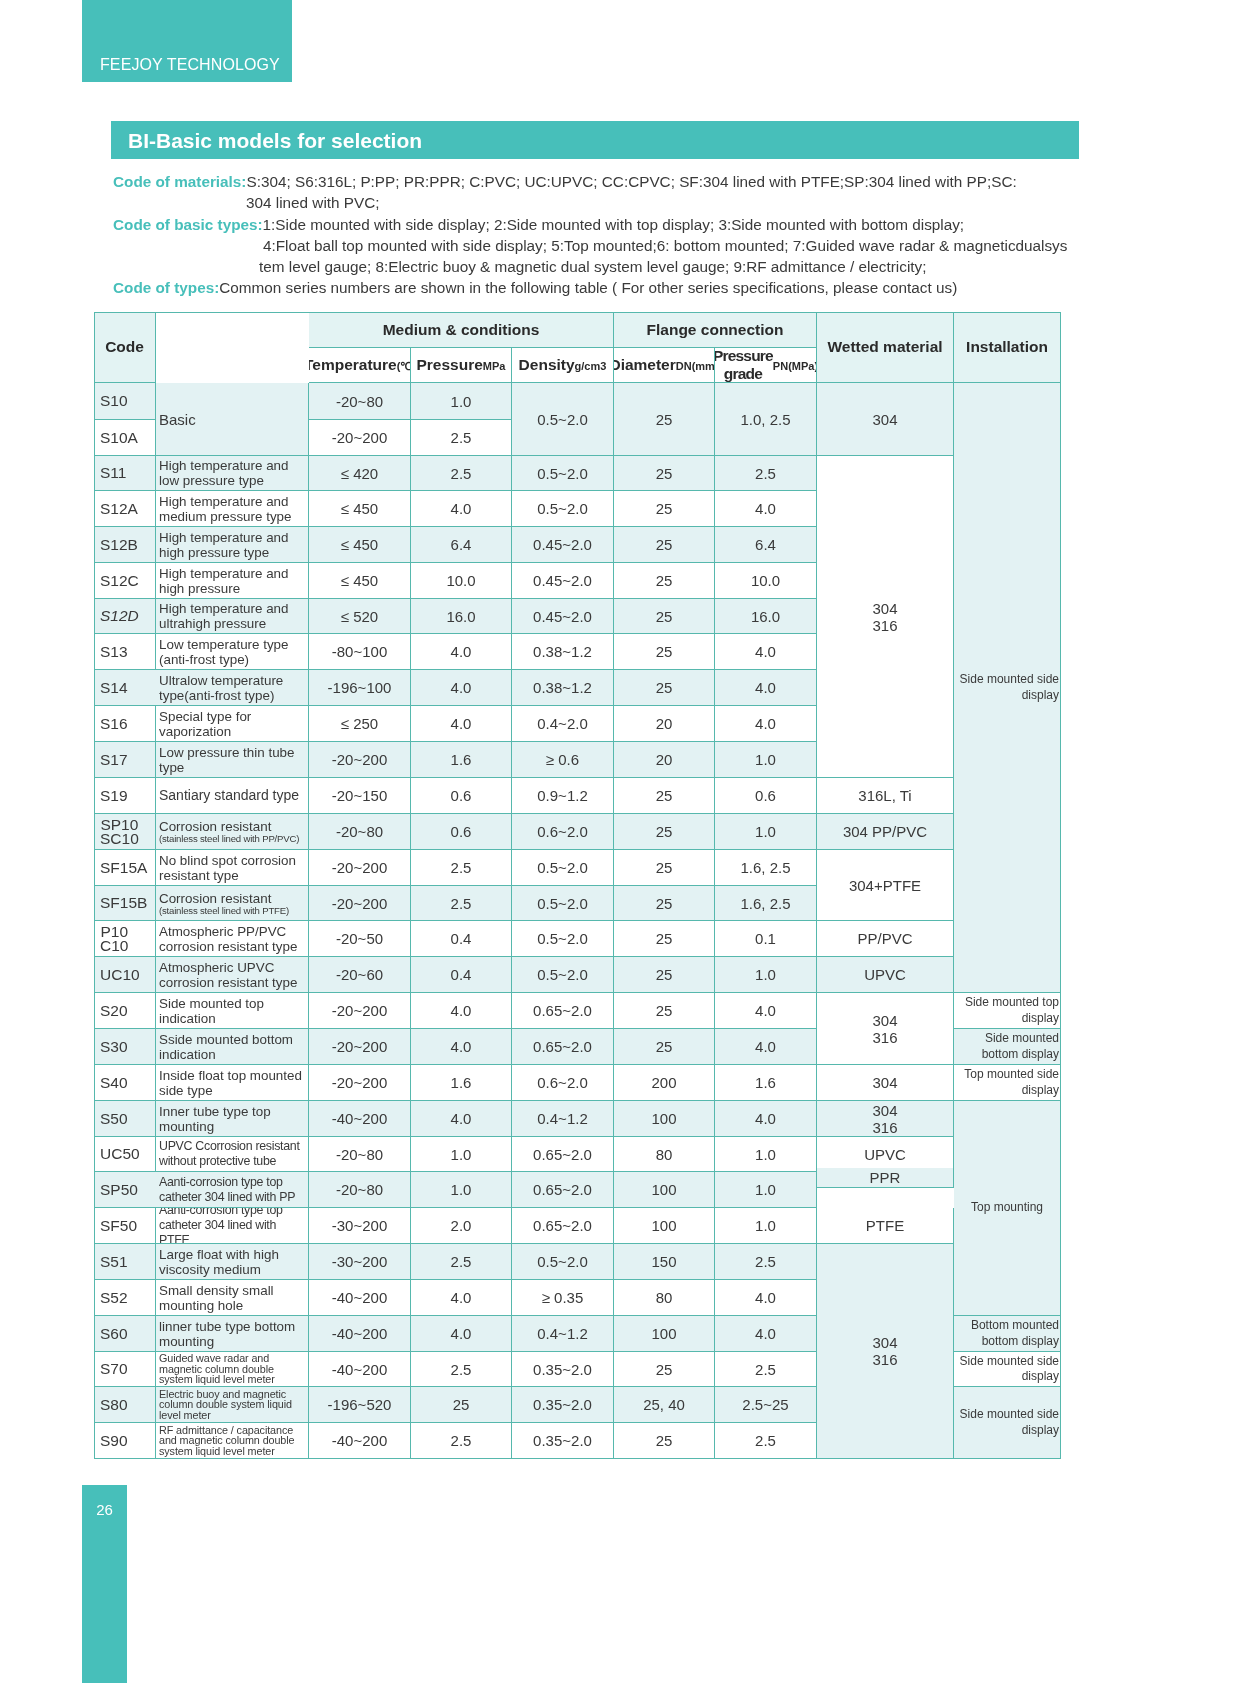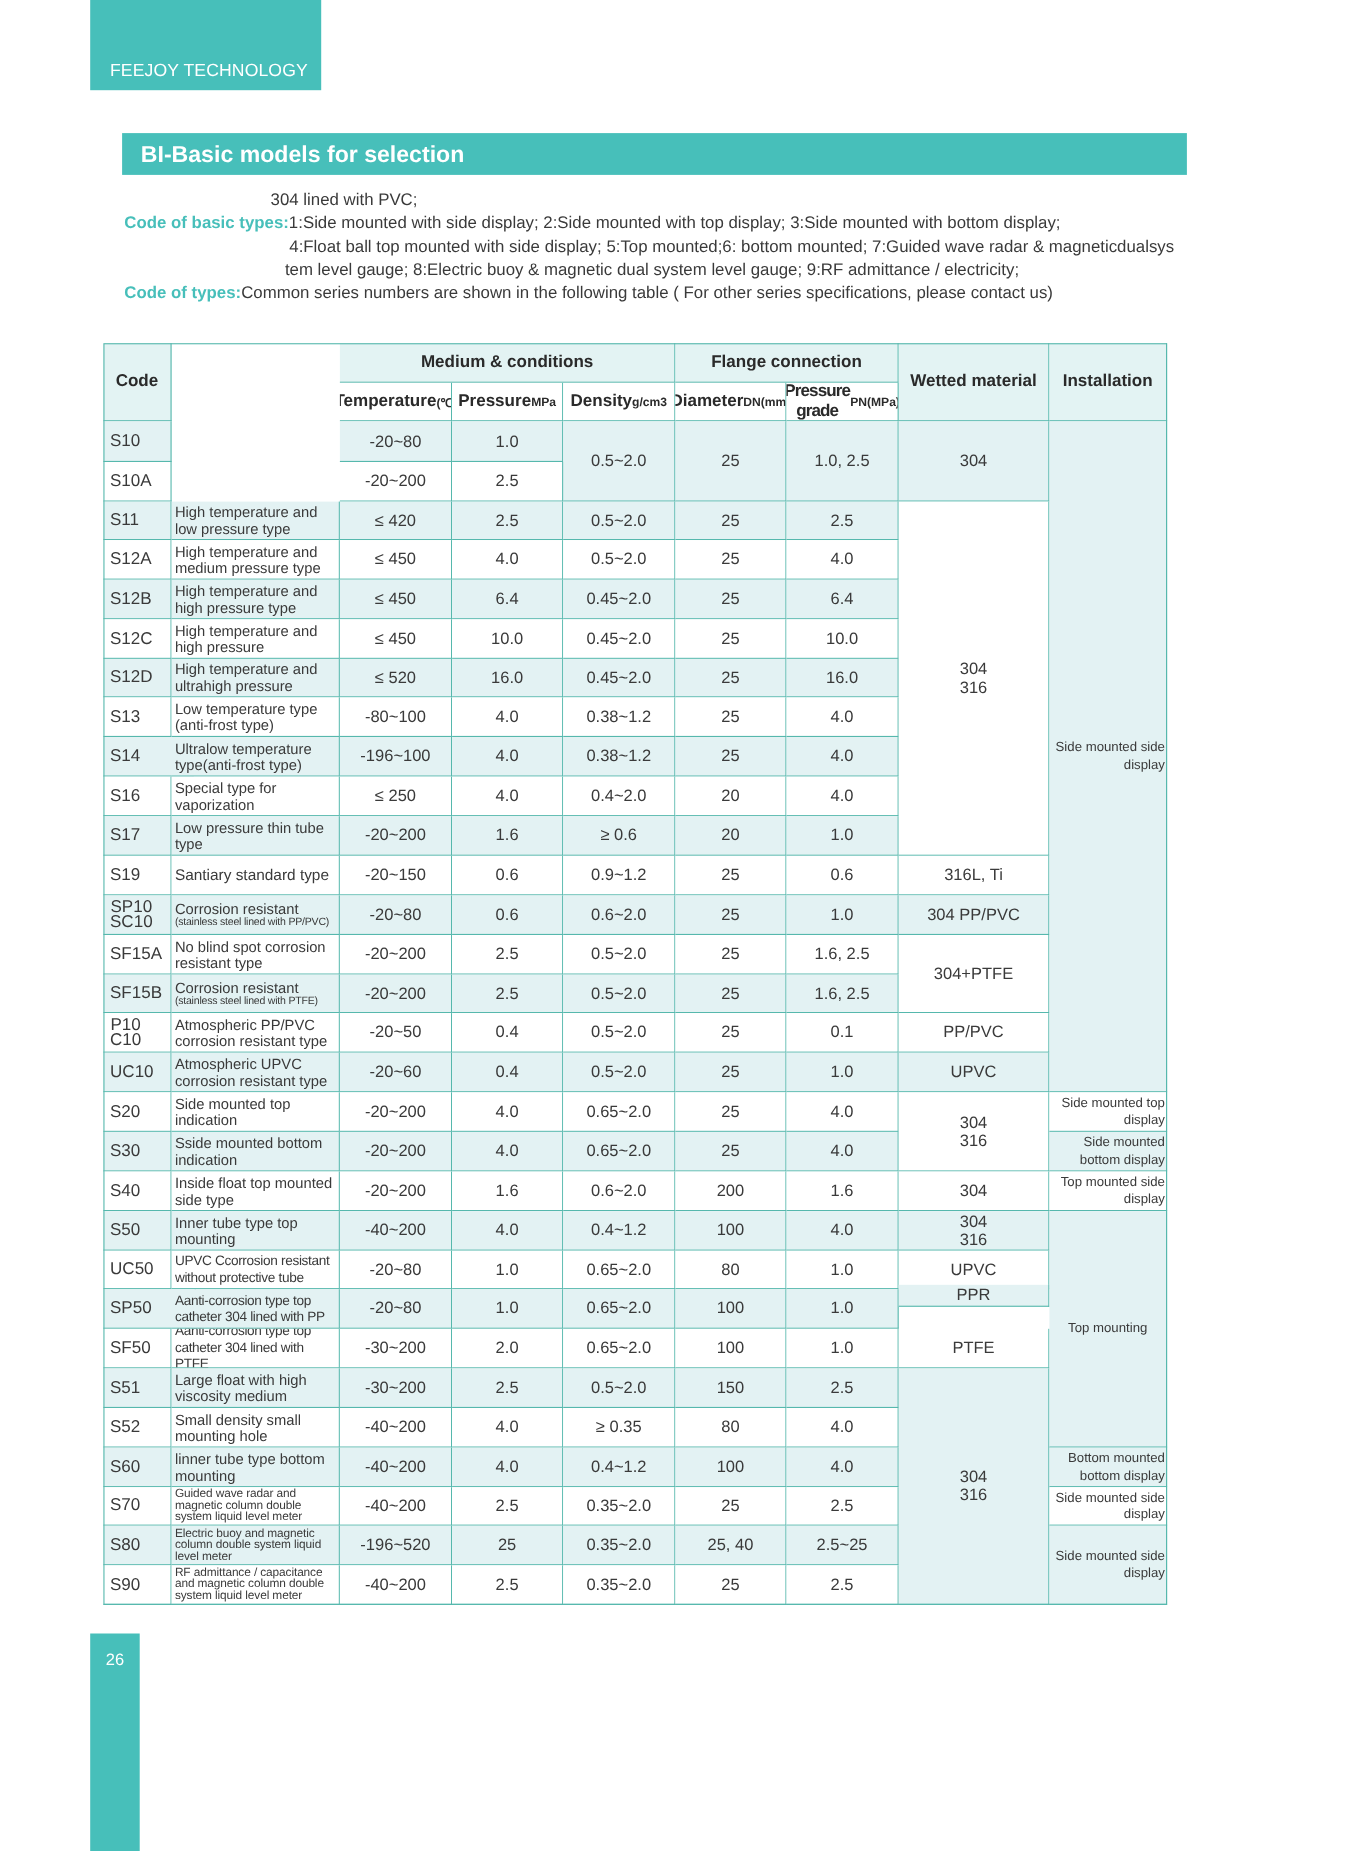--- a/index.html
+++ b/index.html
@@ -39,20 +39,23 @@
 
 <div class="brand-box">
   <div class="brand-text">FEEJOY TECHNOLOGY</div>
 </div>
 
 <div class="section-bar">
   <div class="section-title">BI-Basic models for selection</div>
 </div>
 
 <div class="codes">
+  <div class="line">
+    <span class="lbl">Code of materials:</span><span>S:304; S6:316L; P:PP; PR:PPR; C:PVC; UC:UPVC; CC:CPVC; SF:304 lined with PTFE;SP:304 lined with PP;SC:</span>
+  </div>
   <div class="line indent-m">304 lined with PVC;</div>
   <div class="line">
     <span class="lbl">Code of basic types:</span><span>1:Side mounted with side display; 2:Side mounted with top display; 3:Side mounted with bottom display;</span>
   </div>
   <div class="line indent-b1">4:Float ball  top  mounted with side display; 5:Top mounted;6: bottom mounted;  7:Guided wave radar &amp; magneticdualsys</div>
   <div class="line indent-b2">tem level gauge; 8:Electric buoy &amp; magnetic dual system level gauge; 9:RF admittance / electricity;</div>
   <div class="line">
     <span class="lbl">Code of types:</span><span>Common series numbers are shown in the following table ( For other series specifications, please contact us)</span>
   </div>
 </div>
@@ -92,20 +95,23 @@
       <span class="sub">DN(mm)</span>
     </div>
   <div class="cell hd hd2" style="left:621px;top:36px;width:102px;height:35px;letter-spacing:-0.8px;">
       <span>Pressure grade</span>
       <span class="sub" style="letter-spacing:0">PN(MPa)</span>
     </div>
 
   <div class="cell code bg-a" style="left: 0px; width: 62px; top: 71px; height: 37px;">
       <span>S10</span>
     </div>
+    <div class="cell feat bg-a" style="left: 62px; width: 153px; top: 71px; height: 73px; font-size: 15px;">
+      <span>Basic</span>
+    </div>
     <div class="cell  bg-a" style="left: 215px; width: 102px; top: 71px; height: 37px;">
       <span>-20~80</span>
     </div>
     <div class="cell  bg-a" style="left: 317px; width: 101px; top: 71px; height: 37px;">
       <span>1.0</span>
     </div>
     <div class="cell  bg-a" style="left: 418px; width: 102px; top: 71px; height: 73px;">
       <span>0.5~2.0</span>
     </div>
     <div class="cell  bg-a" style="left: 520px; width: 101px; top: 71px; height: 73px;">
@@ -200,21 +206,21 @@
     </div>
     <div class="cell  bg-b" style="left: 418px; width: 102px; top: 251px; height: 36px;">
       <span>0.45~2.0</span>
     </div>
     <div class="cell  bg-b" style="left: 520px; width: 101px; top: 251px; height: 36px;">
       <span>25</span>
     </div>
     <div class="cell  bg-b" style="left: 621px; width: 102px; top: 251px; height: 36px;">
       <span>10.0</span>
     </div>
-    <div class="cell code bg-a" style="left: 0px; width: 62px; top: 287px; height: 35px;">
+    <div class="cell code bg-a" style="left: 0px; width: 62px; top: 287px; height: 35px; font-style: italic;">
       <span>S12D</span>
     </div>
     <div class="cell feat bg-a" style="left: 62px; width: 153px; top: 287px; height: 35px;">
       <span><span>High temperature and ultrahigh pressure</span></span>
     </div>
     <div class="cell  bg-a" style="left: 215px; width: 102px; top: 287px; height: 35px;">
       <span>≤ 520</span>
     </div>
     <div class="cell  bg-a" style="left: 317px; width: 101px; top: 287px; height: 35px;">
       <span>16.0</span>

